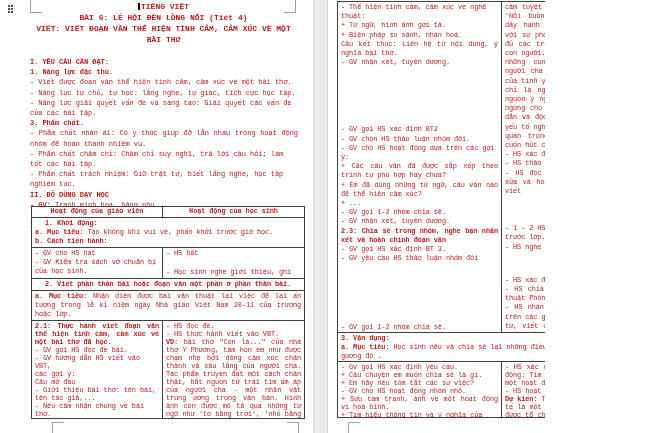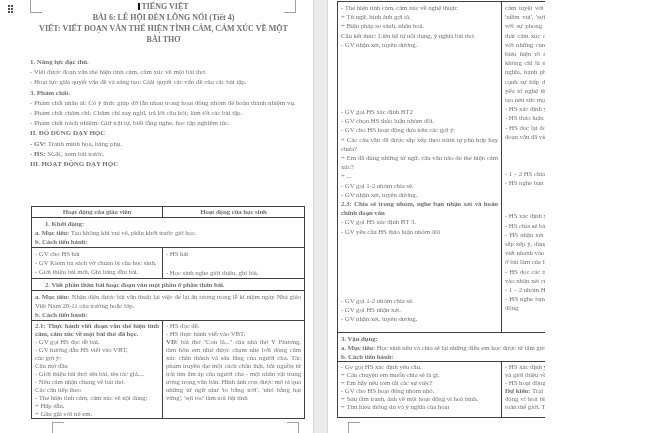--- a/index.html
+++ b/index.html
@@ -1,17 +1,17 @@
 <!DOCTYPE html>
 <html><head>
 <meta charset="utf-8">
 <style>
   html,body{margin:0;padding:0;background:#fff;}
   .stage{position:relative;width:545px;height:433px;overflow:hidden;background:#fff;
-         font-family:Liberation Serif, serif;color:#737373;}
+         font-family:Liberation Mono, monospace;color:#b91c1c;}
   .page{position:absolute;top:0;height:433px;background:#fff;}
   .page-l{left:0;width:313px;}
   .page-r{left:328px;width:322px;}
   .page-gap{position:absolute;left:313px;top:0;width:15px;height:433px;background:#ececec;
             border-left:1px solid #d7d7d7;border-right:1px solid #d7d7d7;box-sizing:border-box;}
   
   .drag-handle{position:absolute;left:8px;top:5px;width:2px;height:2px;background:#4d4d4d;
                box-shadow:3px 0 #4d4d4d,0 3px #4d4d4d,3px 3px #4d4d4d,0 6px #4d4d4d,3px 6px #4d4d4d;}
   
   .cm{position:absolute;width:12px;height:12px;box-sizing:border-box;}
@@ -62,23 +62,25 @@
     <div class="cm cm-br"></div>
 
     <div class="title">
       <div><span class="cursor"></span><span>TIẾNG VIỆT</span></div>
       <div>BÀI 6: LỄ HỘI ĐÈN LỒNG NỔI (Tiết 4)</div>
       <div>VIẾT: VIẾT ĐOẠN VĂN THỂ HIỆN TÌNH CẢM, CẢM XÚC VỀ MỘT</div>
       <div>BÀI THƠ</div>
     </div>
 
     <div class="bodysec">
+        <div class="tl"><span class="b">I. YÊU CẦU CẦN ĐẠT:</span></div>
         <div class="tl"><span class="b">1. Năng lực đặc thù.</span></div>
         <div class="tl"><span>- Viết được đoạn văn thể hiện tình cảm, cảm xúc về một bài thơ.</span></div>
-        <div class="tl"><span>- Hoạt lực giải quyết vấn đề và sáng tạo: Giải quyết các vấn đề của các bài tập.</span></div>
+        <div class="tl"><span>- Năng lực tự chủ, tự học: lắng nghe, tự giác, tích cực học tập.</span></div>
+        <div class="tl"><span>- Năng lực giải quyết vấn đề và sáng tạo: Giải quyết các vấn đề của các bài tập.</span></div>
         <div class="tl"><span class="b">3. Phẩm chất.</span></div>
         <div class="tl para"><span>- Phẩm chất nhân ái: Có ý thức giúp đỡ lẫn nhau trong hoạt động nhóm để hoàn thành nhiệm vụ.</span></div>
         <div class="tl"><span>- Phẩm chất chăm chỉ: Chăm chỉ suy nghĩ, trả lời câu hỏi; làm tốt các bài tập.</span></div>
         <div class="tl"><span>- Phẩm chất trách nhiệm: Giữ trật tự, biết lắng nghe, học tập nghiêm túc.</span></div>
         <div class="tl"><span class="b">II. ĐỒ DÙNG DẠY HỌC</span></div>
         <div class="tl"><span class="b">- GV: </span><span>Tranh minh họa, bảng phụ.</span></div>
         <div class="tl"><span class="b">- HS: </span><span>SGK, xem bài trước.</span></div>
         <div class="tl"><span class="b">III. HOẠT ĐỘNG DẠY HỌC</span></div>
       </div>
 

